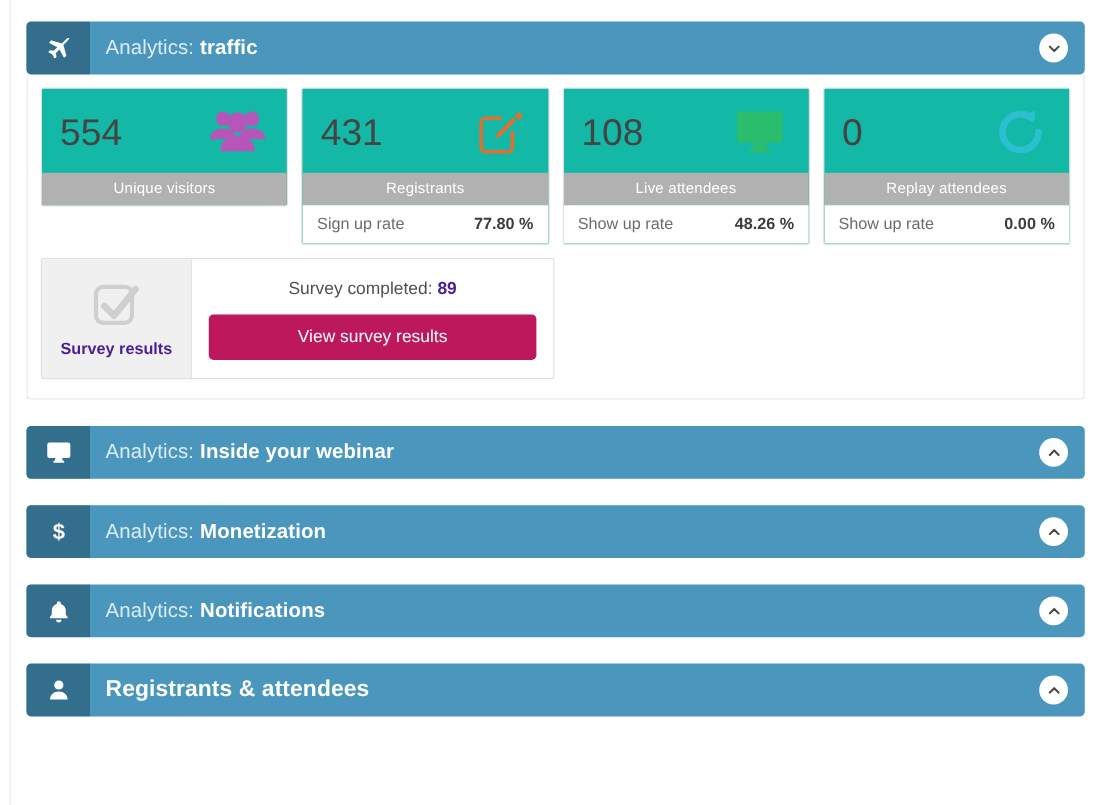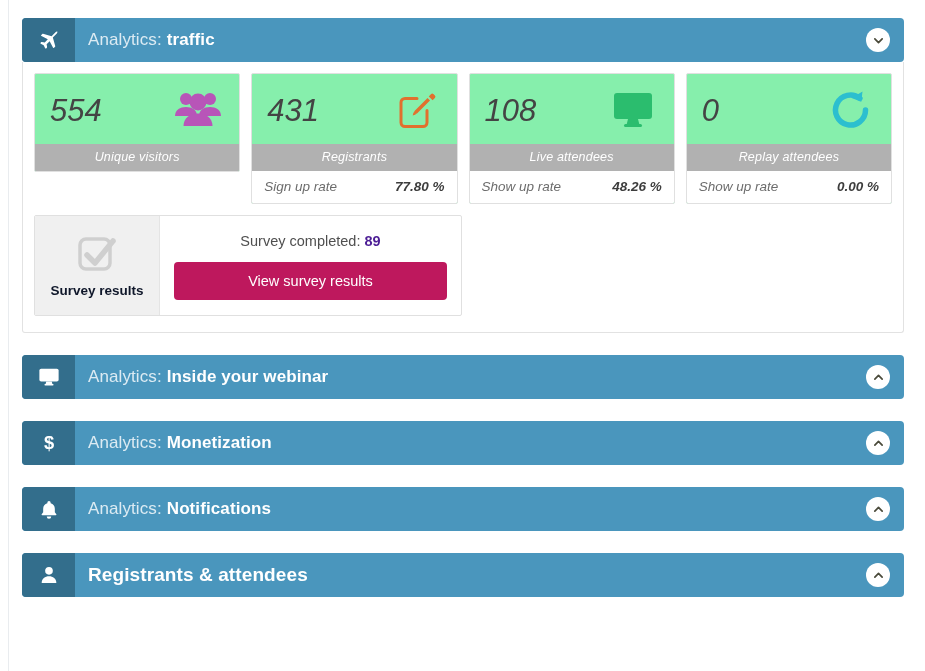--- a/index.html
+++ b/index.html
@@ -99,24 +99,23 @@
   }
 
   .cards-row {
     display: flex;
     gap: 11px;
     align-items: flex-start;
   }
   .metric-card {
     flex: 1 1 0;
     border: 1px solid #e0e0e0;
-    background: #86efac;
+    background: #14b8a6;
     border-radius: 2px;
     overflow: hidden;
-    font-style: italic;
   }
   .metric-top {
     display: flex;
     align-items: center;
     justify-content: space-between;
     padding: 12px 15px 10px 15px;
     height: 70px;
   }
   .metric-value {
     font-size: 31px;
@@ -175,21 +174,21 @@
     display: flex;
     flex-direction: column;
     align-items: center;
     justify-content: center;
     padding: 12px 4px 12px 4px;
   }
   .survey-left .survey-icon { margin-bottom: 8px; }
   .survey-left .survey-icon svg { display: block; }
   .survey-left .survey-caption {
     font-size: 13.5px;
-    color: #0f172a;
+    color: #4c1d95;
     font-weight: 700;
   }
   .survey-right {
     flex: 1 1 auto;
     padding: 17px 14px 15px 14px;
     display: flex;
     flex-direction: column;
     align-items: center;
   }
   .survey-completed {

